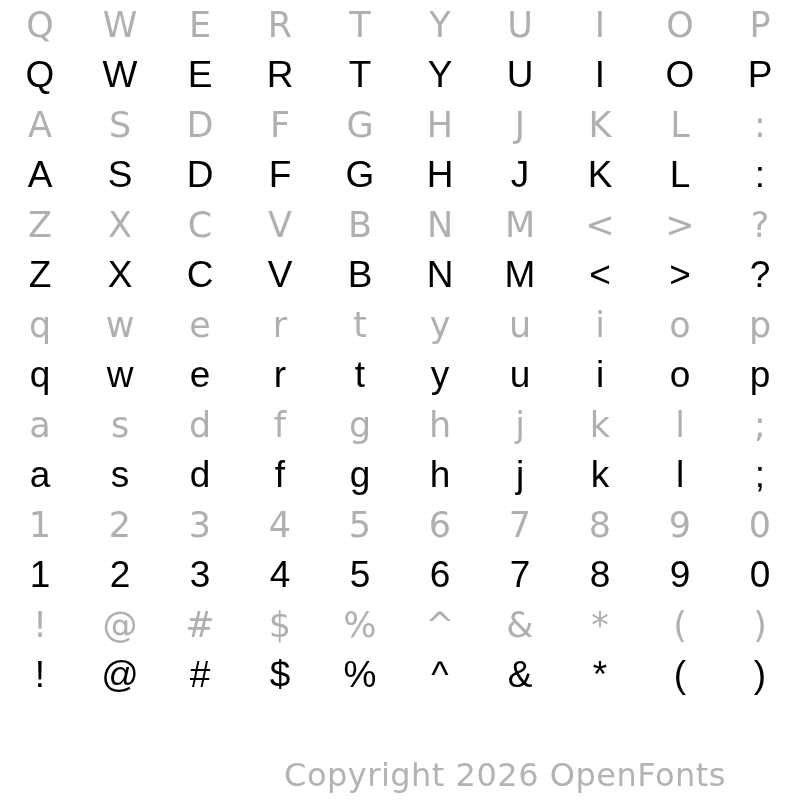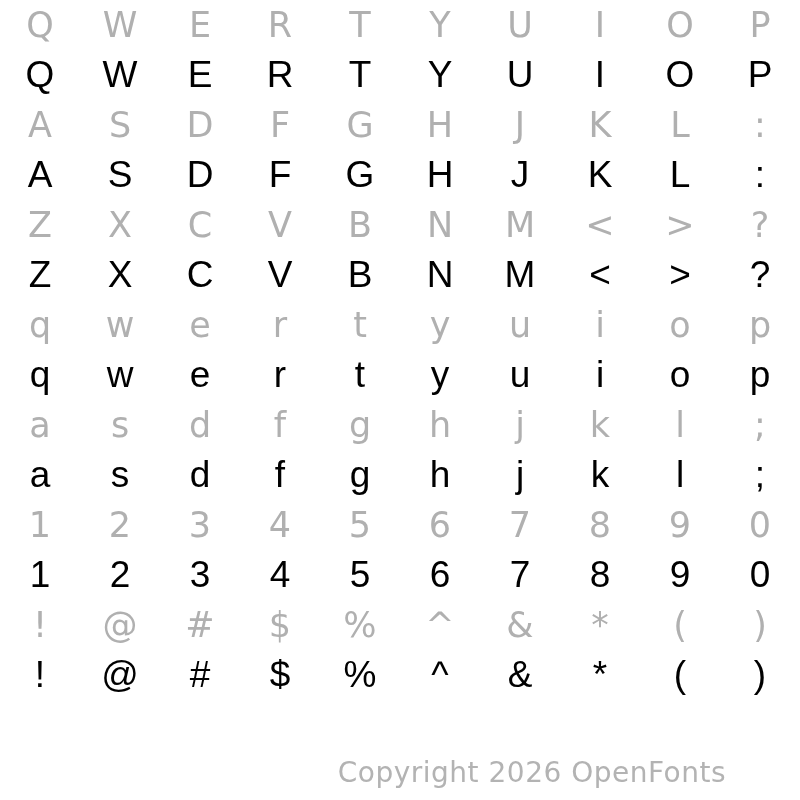--- a/index.html
+++ b/index.html
@@ -34,21 +34,21 @@
   .solid {
     color: var(--ink, #000000);
     font-family: "Liberation Sans", sans-serif;
     font-size: 37px;
   }
   .copyright {
     position: absolute;
     top: 756px;
     right: 74px;
     font-family: "DejaVu Sans", sans-serif;
-    font-size: 28px;
+    font-size: 32px;
     color: var(--copy, #b3b3b3);
     letter-spacing: 0.5px;
   }
 </style>
 </head>
 <body>
 
 <div id="canvas" style="--bg: #ffffff; --ghost: #b0b0b0; --ink: #000000; --copy: #b3b3b3;">
   <div id="rows-mount">
       <div class="line ghost" style="top: 0px;">

